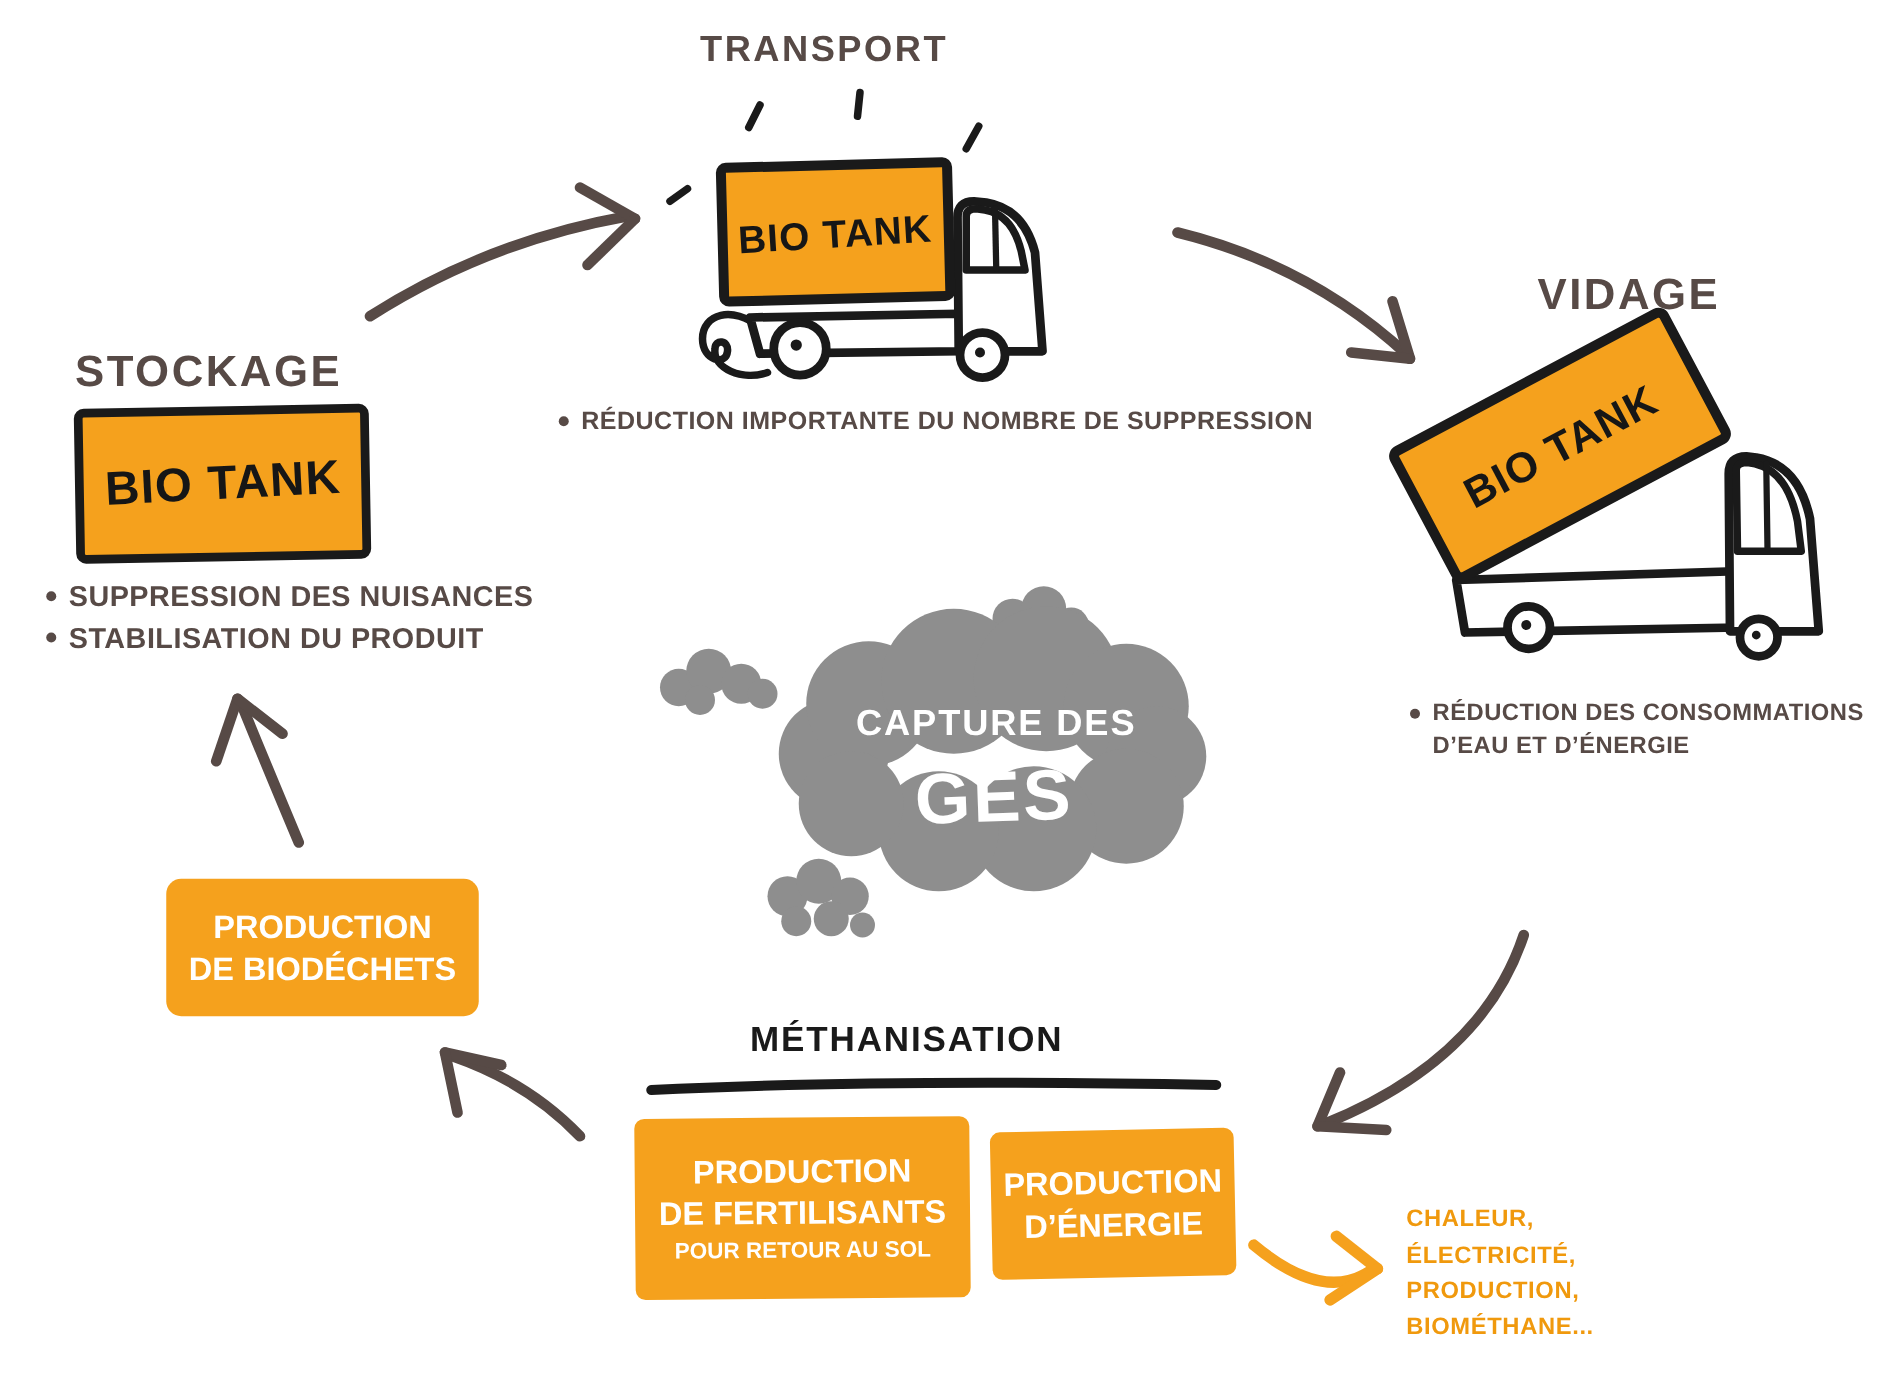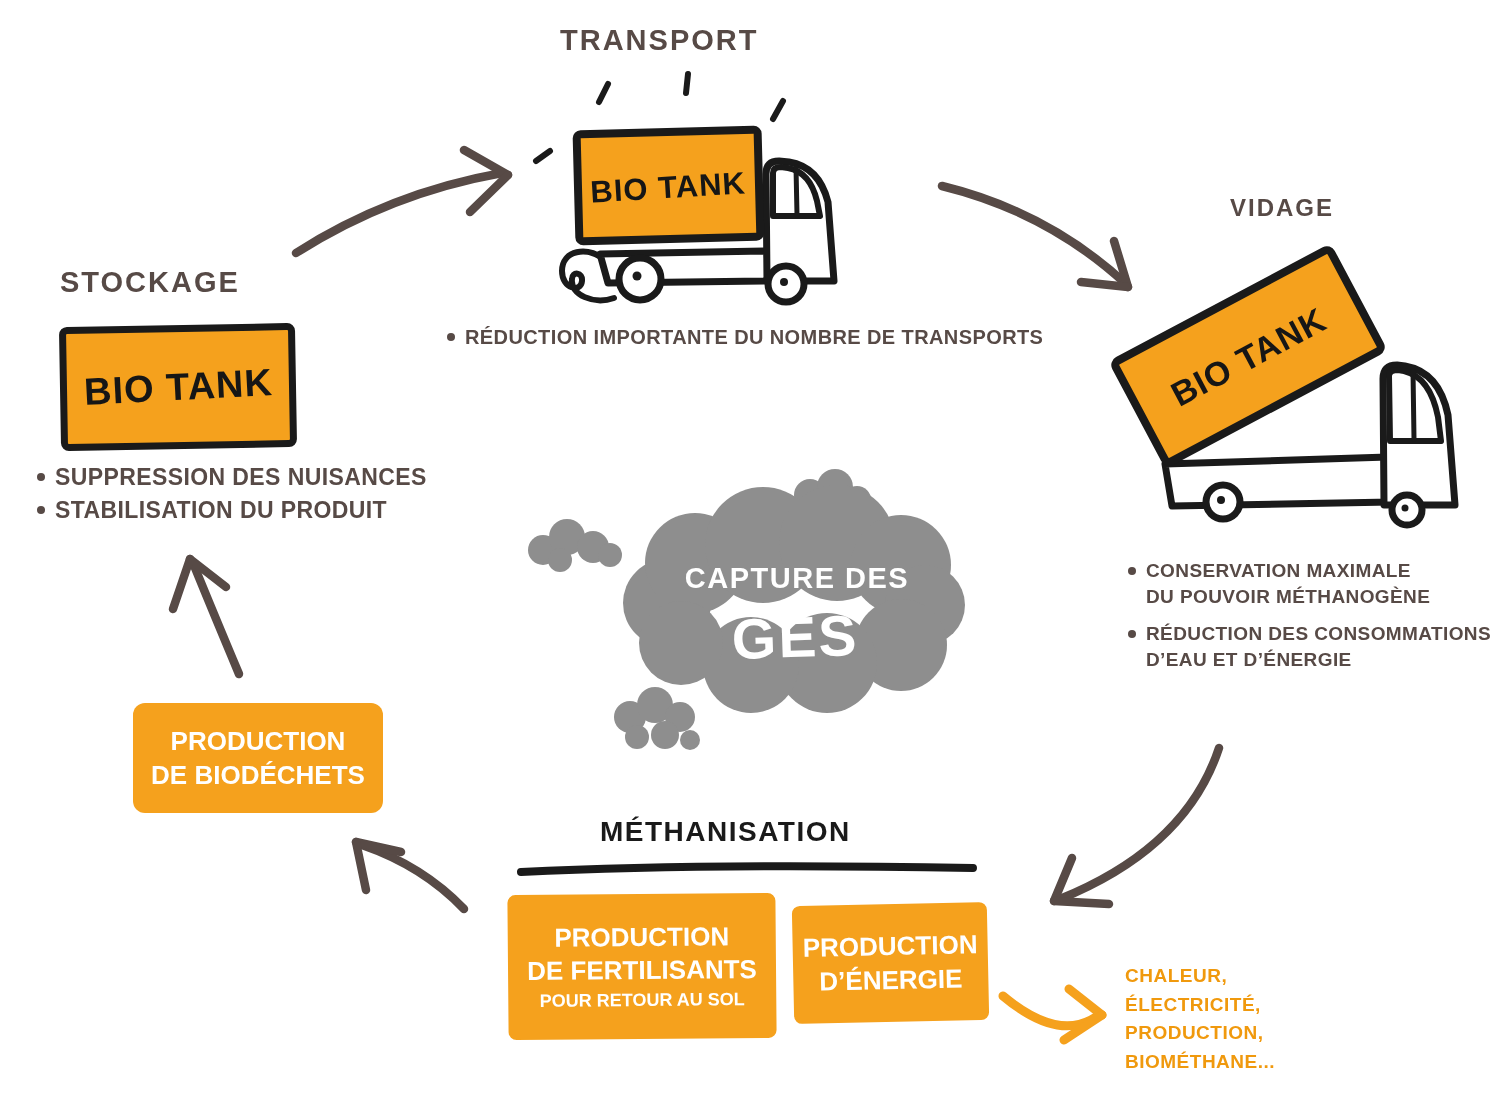--- a/index.html
+++ b/index.html
@@ -107,66 +107,61 @@
     <circle class="ink-fill" cx="264" cy="214" r="4"></circle>
     <g transform="rotate(-1.5 148 118)">
       <rect class="orange-fill" x="58" y="64" width="181" height="107" rx="4" stroke="var(--ink,#1A1A1A)" stroke-width="8"></rect>
       <text class="svg-label" x="148" y="130" text-anchor="middle" font-size="31" letter-spacing="1" fill="#161616" transform="rotate(-2 148 118)">BIO TANK</text>
     </g>
   </svg>
 
   <div class="abs bullets" style="left:447px;top:324px;font-size:20px;line-height:26px;gap:14px">
     <div class="bullet">
       <span class="dot"></span>
-      <span class="btext">RÉDUCTION IMPORTANTE DU NOMBRE DE TRANSPORTS</span>
-    </div>
-  </div>
-
-  <div class="abs sec-title" style="left:60px;top:266px;width:236px;font-size:29px">STOCKAGE</div>
+      <span class="btext">RÉDUCTION IMPORTANTE DU NOMBRE DE SUPPRESSION</span>
+    </div>
+  </div>
+
+  <div class="abs sec-title" style="left:60px;top:278px;width:236px;font-size:35px">STOCKAGE</div>
 
   <div class="abs tank-box" style="left:60px;top:325px;width:222px;height:110px">
     <span style="font-size:38px">BIO TANK</span>
   </div>
 
   <div class="abs bullets" style="left:37px;top:464px;font-size:23px;line-height:27px;gap:6px">
     <div class="bullet">
       <span class="dot"></span>
       <span class="btext">SUPPRESSION DES NUISANCES</span>
     </div>
     <div class="bullet">
       <span class="dot"></span>
       <span class="btext">STABILISATION DU PRODUIT</span>
     </div>
   </div>
 
-  <div class="abs sec-title" style="left:1230px;top:194px;width:115px;font-size:24px">VIDAGE</div>
+  <div class="abs sec-title" style="left:1230px;top:216px;width:115px;font-size:35px">VIDAGE</div>
 
   <svg class="abs" style="left:1108px;top:243px;z-index:2" width="362" height="300" viewBox="0 0 362 300">
     <path class="ink-st white-fill" stroke-width="7" d="M57,221 L280,214 L283,259 L64,263 Z"></path>
     <path class="ink-st white-fill" stroke-width="7" d="M276,262 L275,136 Q275,122 289,122 L297,123 Q331,129 340,172 L347,262 Z"></path>
     <path class="ink-st white-fill" stroke-width="6" d="M282,198 L281,133 Q281,127 290,127 L296,128 Q322,134 330,174 L333,198 Z"></path>
     <path class="ink-st" stroke-width="5" d="M305,128 L306,196"></path>
     <circle class="ink-st white-fill" stroke-width="7" cx="115" cy="259" r="17"></circle>
     <circle class="ink-fill" cx="113" cy="257" r="4"></circle>
     <circle class="ink-st white-fill" stroke-width="7" cx="299" cy="267" r="15"></circle>
     <circle class="ink-fill" cx="297" cy="265" r="3.5"></circle>
     <g transform="translate(140,113) rotate(-28)">
       <rect class="orange-fill" x="-122" y="-57" width="244" height="114" rx="5" stroke="var(--ink,#1A1A1A)" stroke-width="8"></rect>
       <text class="svg-label" x="0" y="13" text-anchor="middle" font-size="34" letter-spacing="1" fill="#161616">BIO TANK</text>
     </g>
   </svg>
 
   <div class="abs bullets" style="left:1128px;top:558px;font-size:19px;line-height:26px;gap:11px">
     <div class="bullet">
       <span class="dot"></span>
-      <span class="btext">CONSERVATION MAXIMALE
-DU POUVOIR MÉTHANOGÈNE</span>
-    </div>
-    <div class="bullet">
-      <span class="dot"></span>
       <span class="btext">RÉDUCTION DES CONSOMMATIONS
 D’EAU ET D’ÉNERGIE</span>
     </div>
   </div>
 
   <svg class="abs" style="left:505px;top:455px;z-index:2" width="465" height="320" viewBox="0 0 465 320">
     <g class="cloud-fill">
       <circle cx="305" cy="40" r="16"></circle>
         <circle cx="330" cy="32" r="18"></circle>
       <circle cx="352" cy="45" r="14"></circle>

